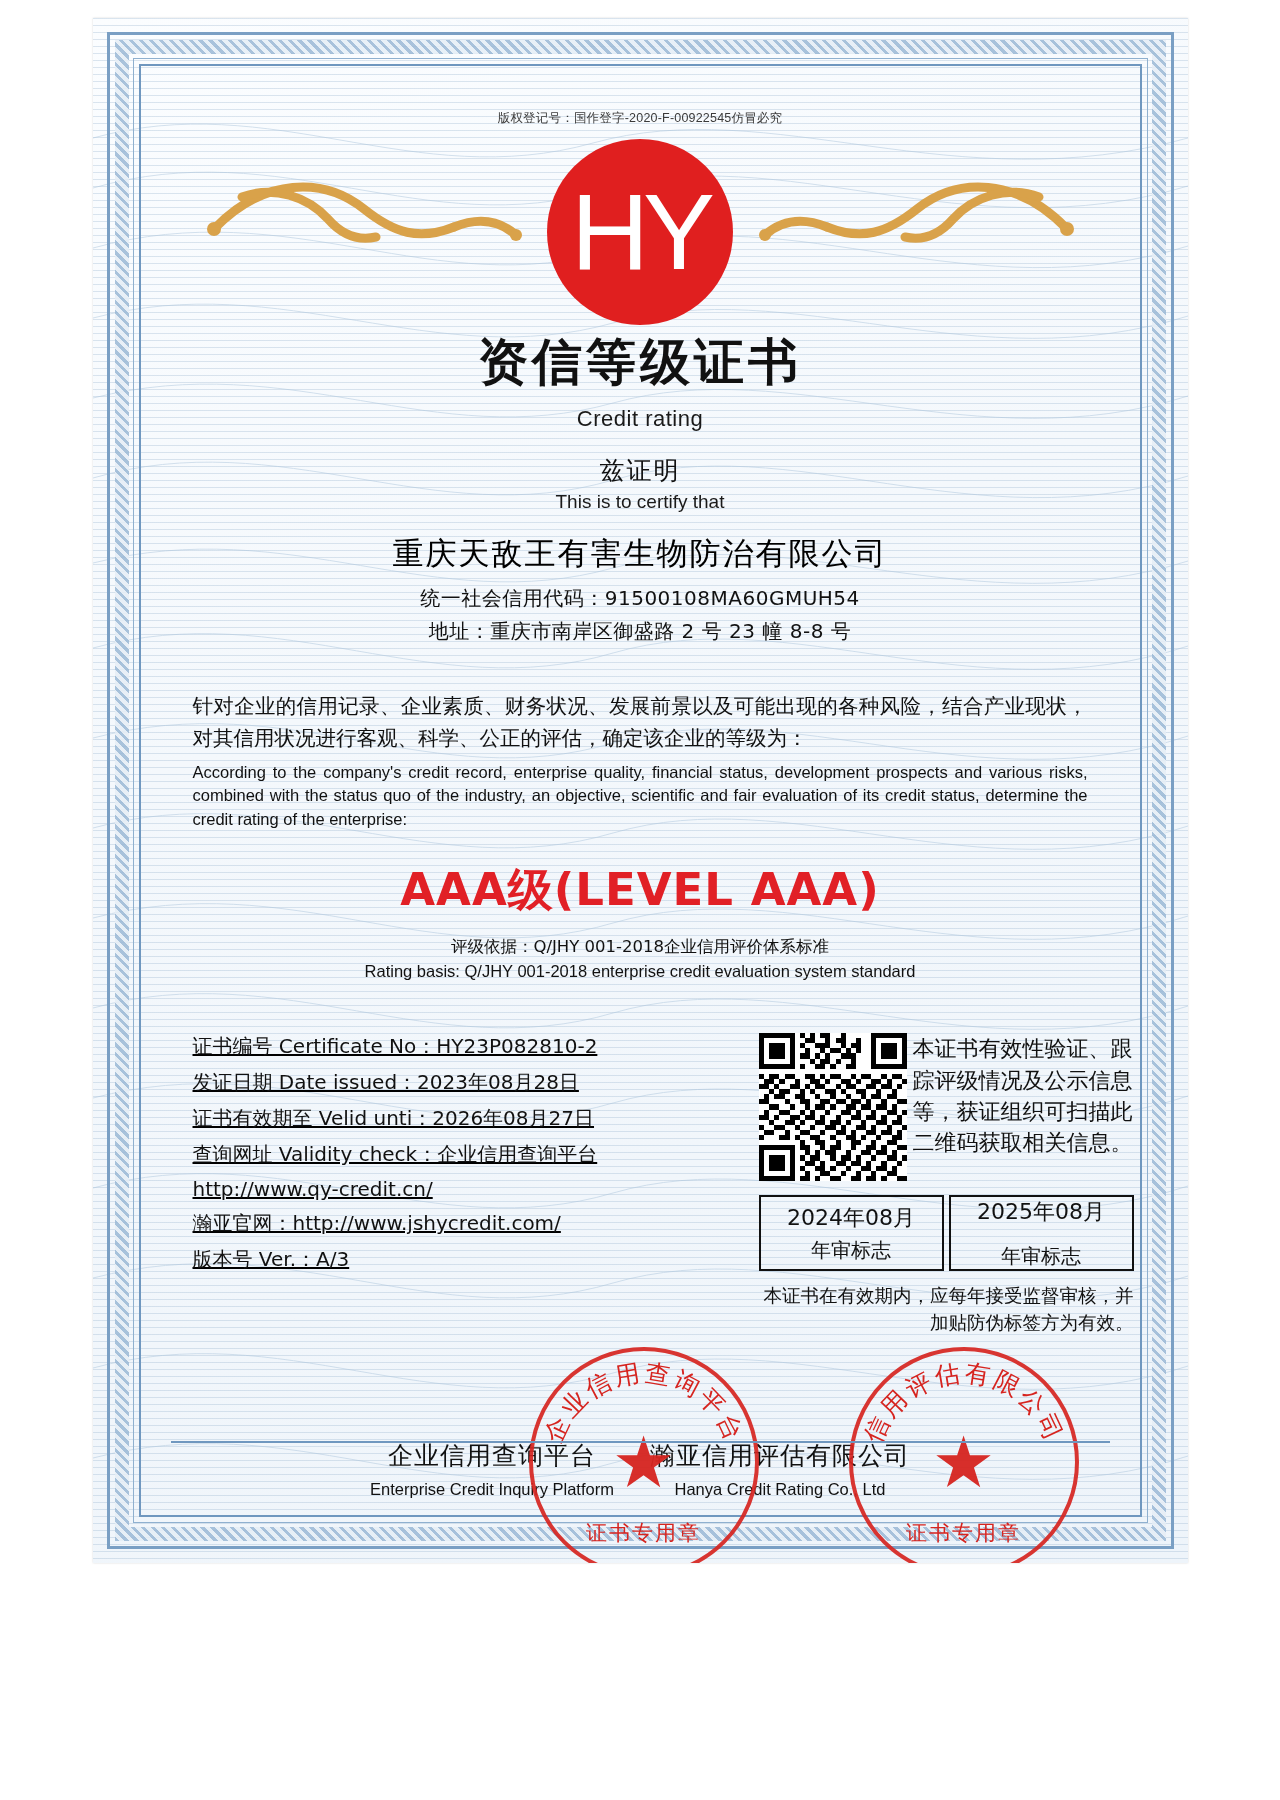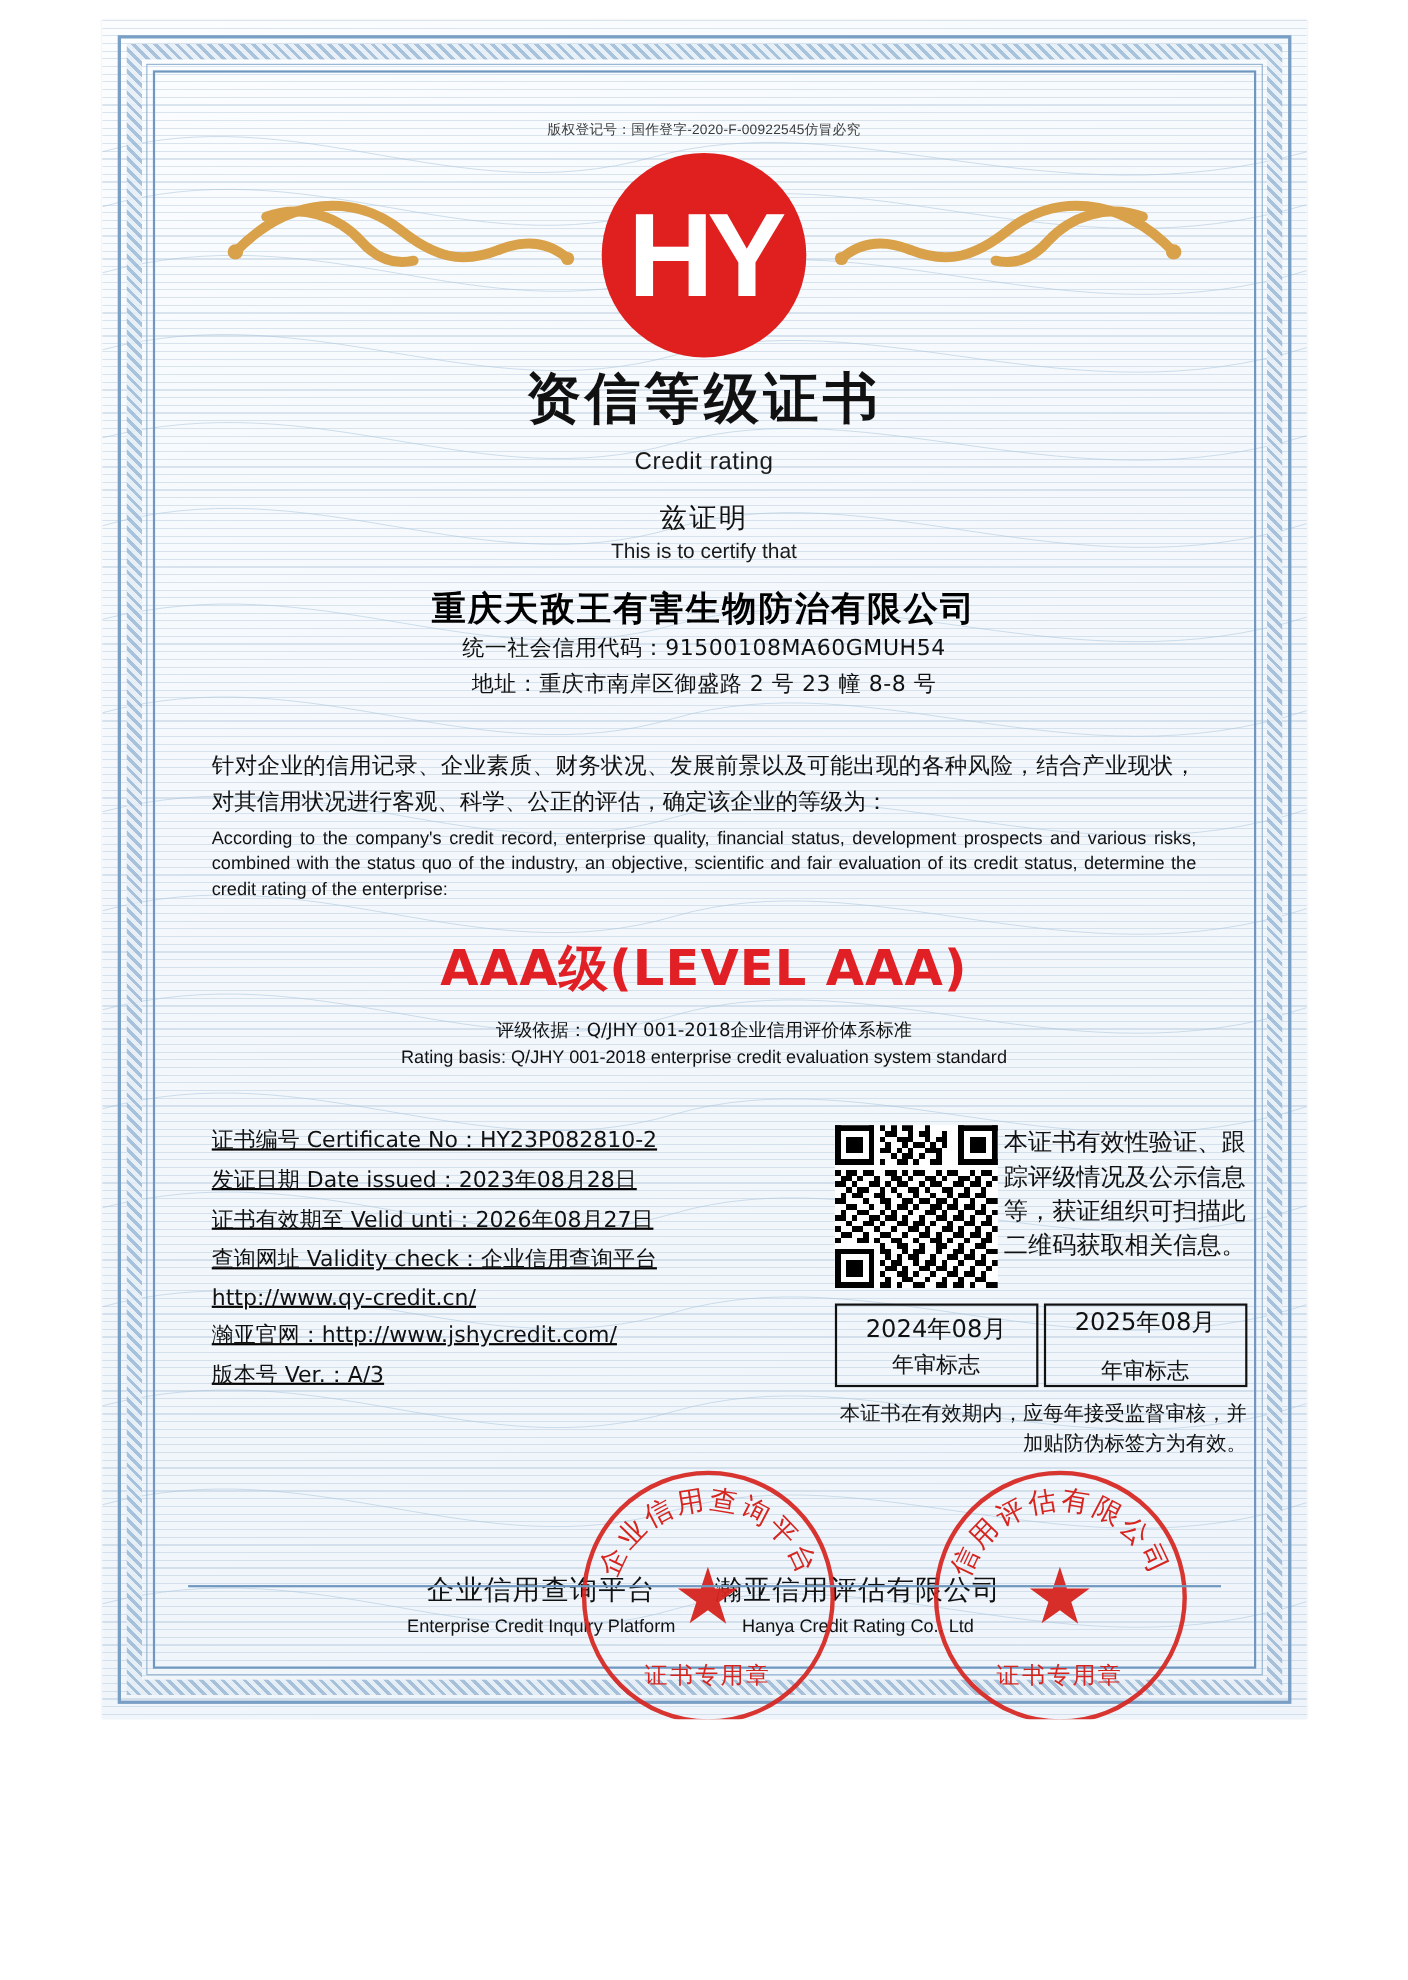--- a/index.html
+++ b/index.html
@@ -107,21 +107,21 @@
     width: 186px;
     height: 186px;
     border-radius: 50%;
     background: #e01f1f;
     display: flex;
     align-items: center;
     justify-content: center;
   }
   .logo-glyph {
     font-size: 108px;
-    font-weight: bold;
+    font-weight: normal;
     color: #ffffff;
     letter-spacing: -6px;
     font-family: "Liberation Sans", sans-serif;
     line-height: 1;
   }
 
   
   .title-cn {
     text-align: center;
     font-size: 50px;
@@ -148,30 +148,31 @@
   }
   .certify-en {
     text-align: center;
     font-size: 19px;
     color: #1a1a1a;
     margin-top: 4px;
   }
   .company-name {
     text-align: center;
     font-size: 31px;
-    font-weight: bold;
+    font-weight: normal;
     color: #000;
     margin-top: 20px;
     letter-spacing: 2px;
     font-family: "DejaVu Sans", sans-serif;
   }
   .company-meta {
     text-align: center;
     font-size: 20px;
     color: #111;
+    margin-top: 10px;
     letter-spacing: 0.5px;
     font-family: "DejaVu Sans", sans-serif;
   }
   .company-meta + .company-meta { margin-top: 6px; }
 
   
   .para-block {
     margin: 46px 44px 0 44px;
   }
   .para-cn {

